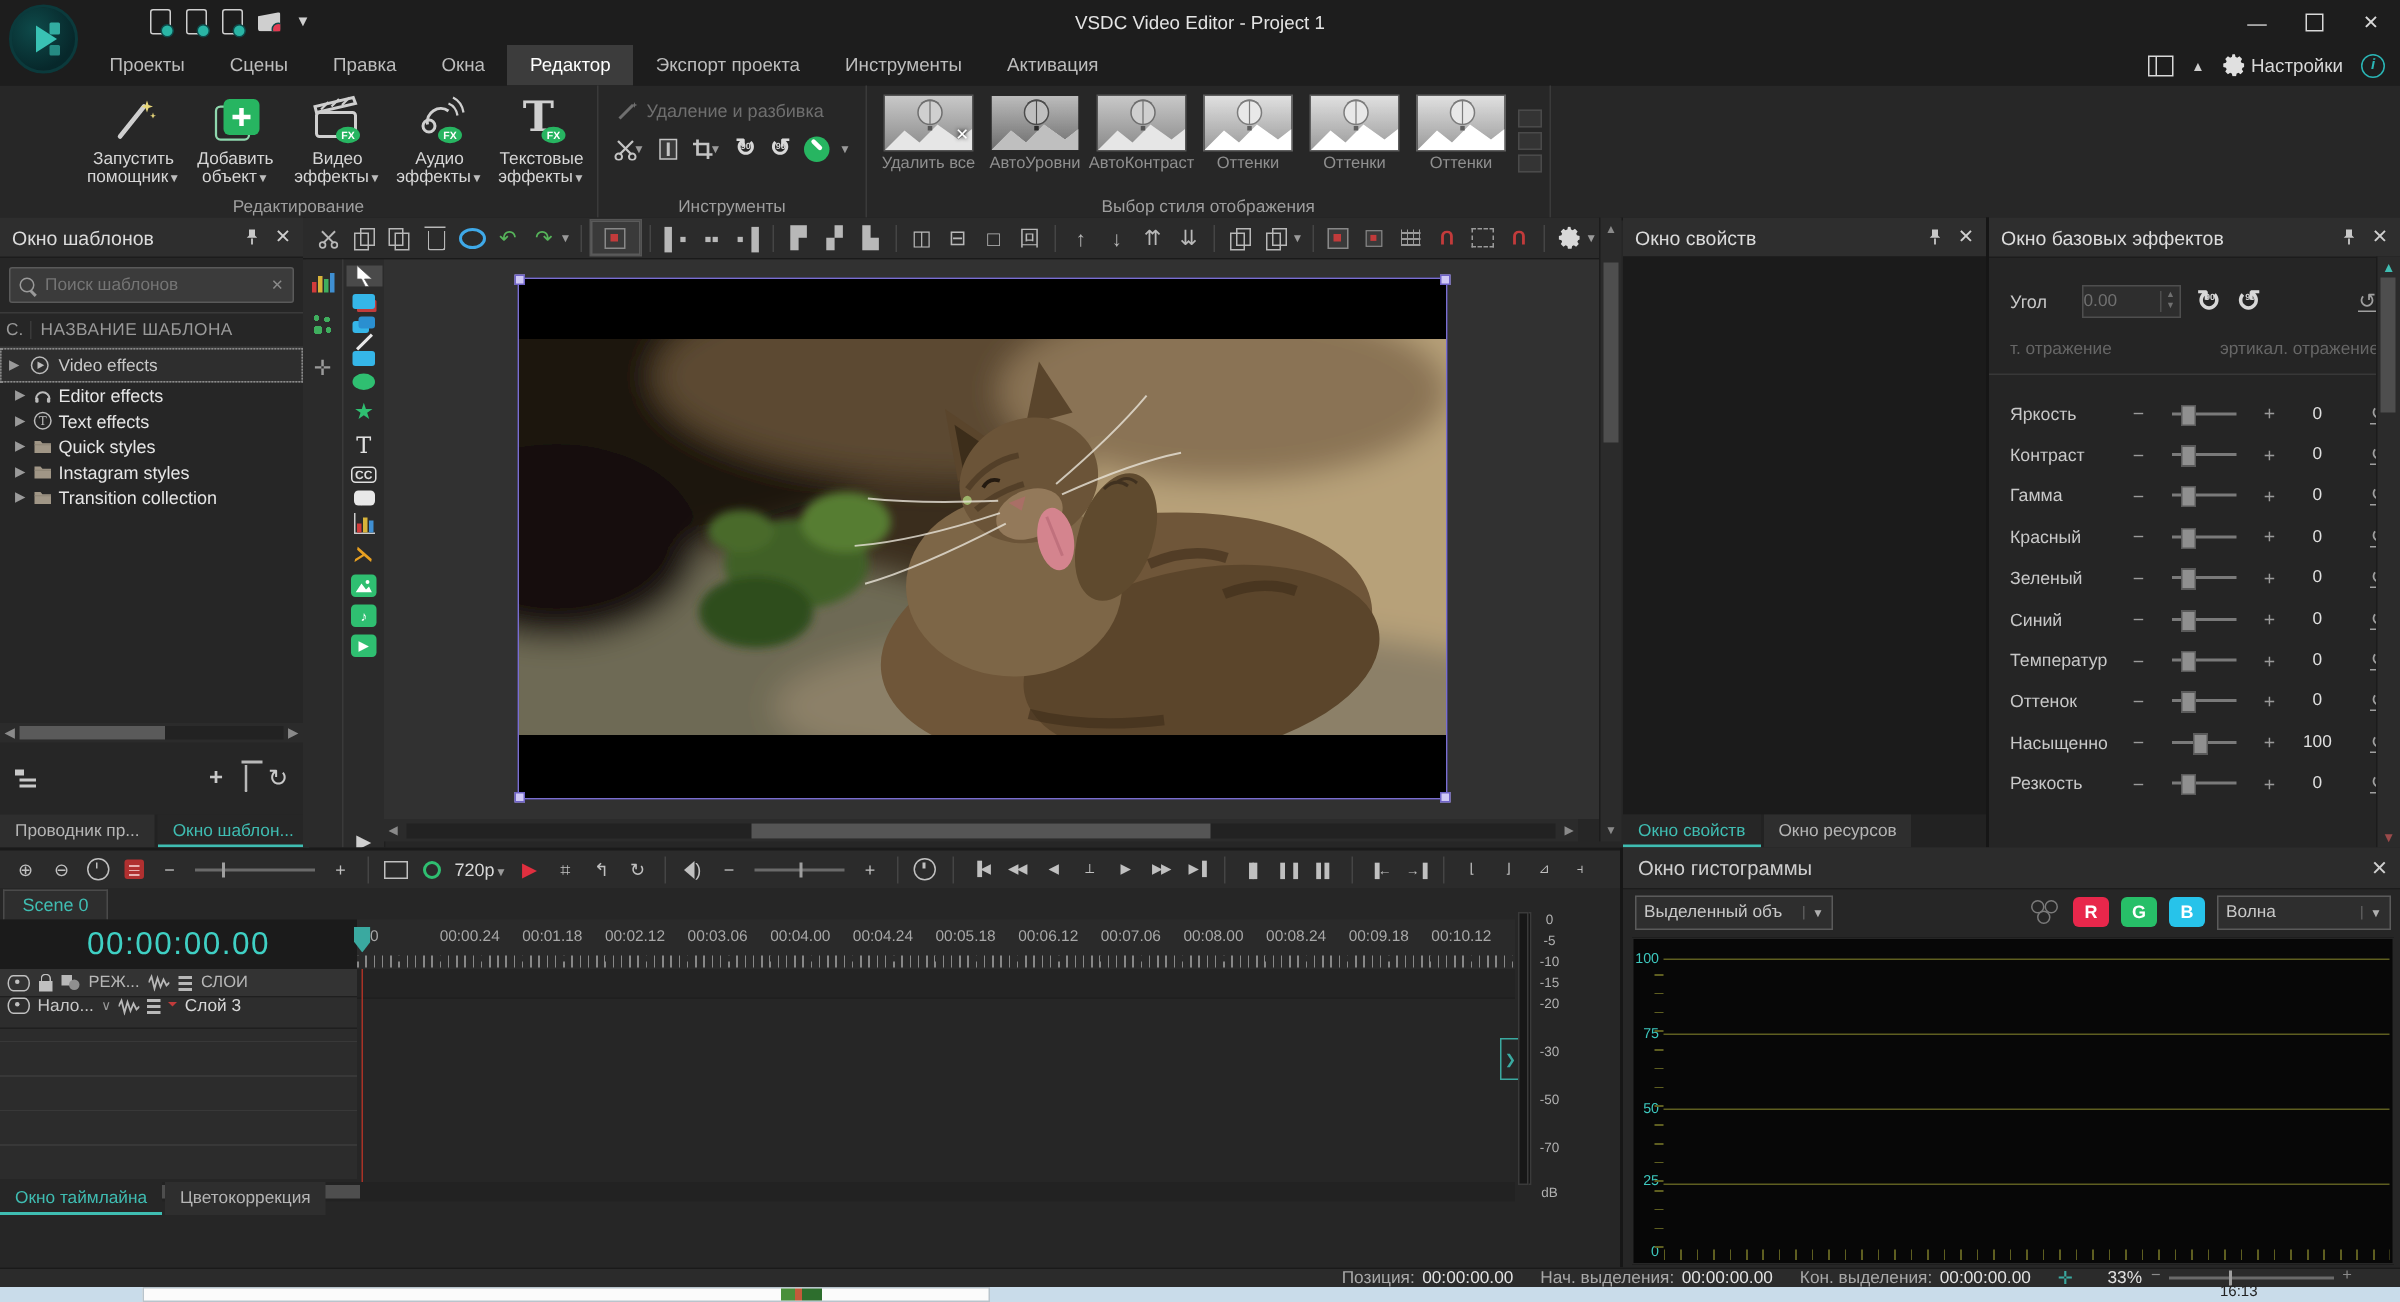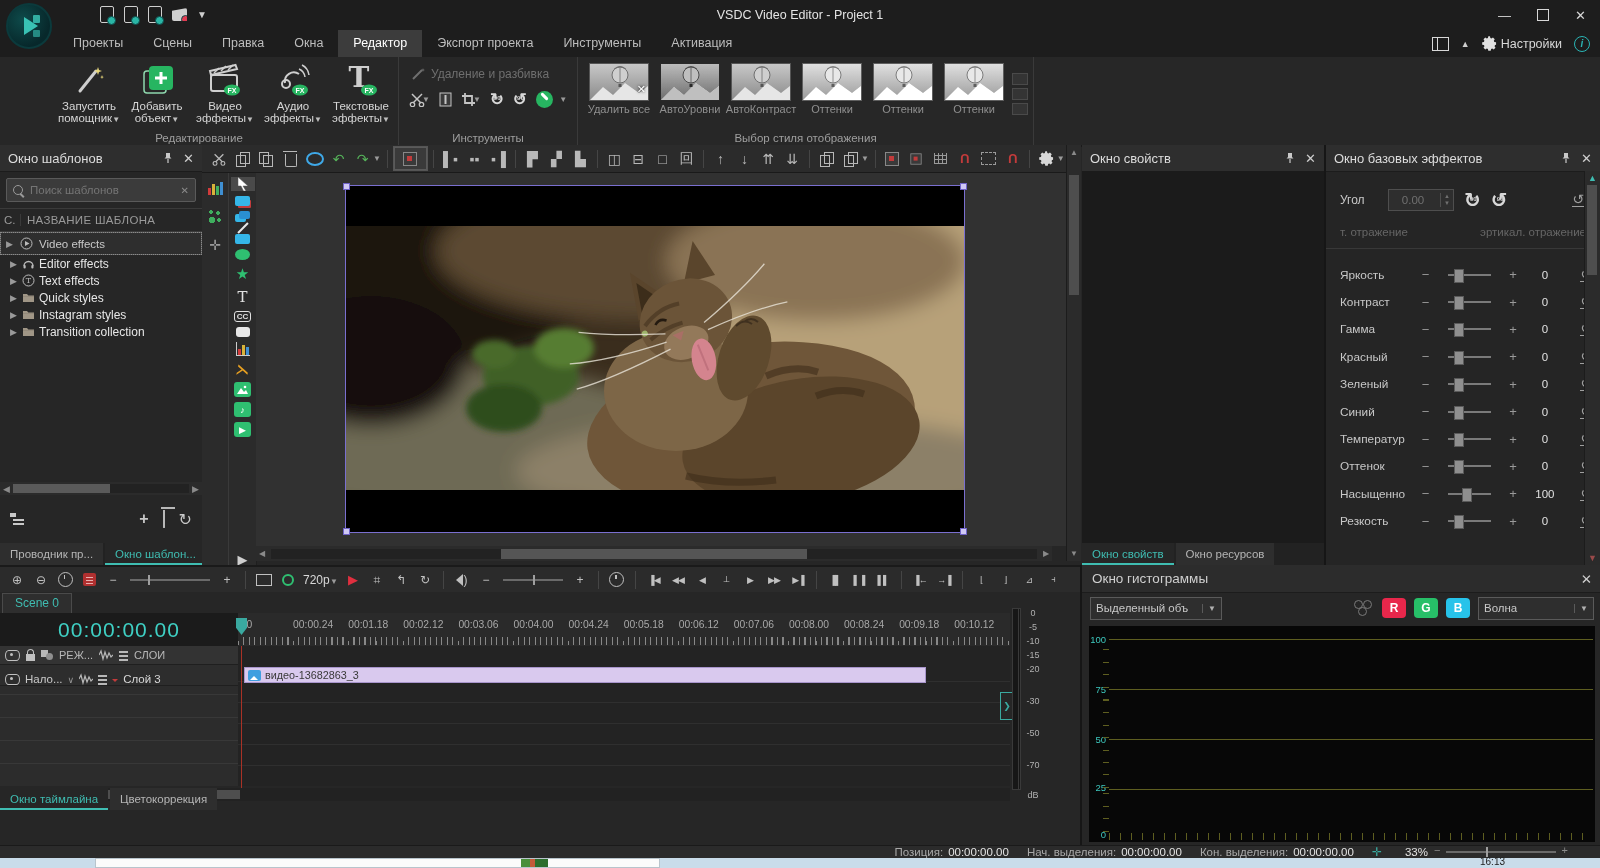--- a/index.html
+++ b/index.html
@@ -150,21 +150,21 @@
   .sarr{color:#8a8a8a;font-size:8px;text-align:center;display:block;}
   
   .props{position:absolute;left:1082px;top:145px;width:242px;height:420px;background:#1e1e1e;border-right:2px solid #161616;}
   .props .body{position:absolute;left:0;top:26px;right:0;bottom:22px;background:#1b1b1b;}
   .effects{position:absolute;left:1326px;top:145px;width:274px;height:420px;background:#252525;}
   .fx-section{display:flex;align-items:center;gap:7px;padding:12px 0 0 14px;color:#e0e0e0;font-size:12.5px;}
   .tri{width:0;height:0;border-left:8px solid #cfcfcf;border-top:8px solid transparent;transform:rotate(45deg);}
   .anglerow{display:flex;align-items:center;gap:10px;padding:16px 0 0 14px;}
   .anglerow .albl{width:38px;color:#c8c8c8;}
   .spin{display:flex;align-items:center;height:20px;background:#2e2e2e;border:1px solid #4e4e4e;width:64px;}
-  .spin .sval{flex:1;text-align:center;color:#707070;padding-right:3px;font-size:11.5px;}
+  .spin .sval{flex:1;text-align:left;color:#707070;padding-right:3px;font-size:11.5px;}
   .spin .sarrs{width:12px;display:flex;flex-direction:column;align-items:center;color:#707070;font-size:6px;line-height:7px;border-left:1px solid #4e4e4e;}
   .fliprow{display:flex;justify-content:space-between;padding:14px 14px 0 14px;color:#666;font-size:11.5px;}
   .fx-sliders{padding:12px 8px 0 14px;border-top:1px solid #383838;margin-top:10px;}
   .fx-row{display:flex;align-items:center;height:27.4px;gap:16px;}
   .fx-label{width:86px;color:#c8c8c8;font-size:11.8px;white-space:nowrap;overflow:hidden;}
   .sl-minus,.sl-plus{color:#9a9a9a;width:12px;text-align:center;font-size:13px;}
   .sl-track{width:56px;height:2px;background:#7a7a7a;position:relative;margin:0 2px;}
   .sl-handle{position:absolute;left:6px;top:-5px;width:8px;height:12px;background:#8f8f8f;border:1px solid #5a5a5a;}
   .sl-handle.h100{left:14px;}
   .fx-val{width:30px;text-align:center;color:#e0e0e0;font-size:11.5px;}
@@ -207,21 +207,21 @@
   .eye-ic{width:13px;height:9px;border:1.2px solid #c0c0c0;border-radius:50% / 100%;position:relative;}
   .eye-ic::after{content:"";position:absolute;left:4px;top:2px;width:3px;height:3px;border-radius:50%;background:#c0c0c0;}
   .lock-ic{width:9px;height:7px;background:#c0c0c0;position:relative;margin-top:5px;}
   .lock-ic::before{content:"";position:absolute;left:1px;top:-5px;width:5px;height:5px;border:1.5px solid #c0c0c0;border-bottom:none;border-radius:4px 4px 0 0;}
   .shapes-ic{width:12px;height:10px;position:relative;}
   .shapes-ic::before{content:"";position:absolute;left:0;top:0;width:7px;height:7px;background:#b8b8b8;}
   .shapes-ic::after{content:"";position:absolute;right:0;bottom:0;width:7px;height:7px;border-radius:50%;background:#8f8f8f;}
   .wave-ic svg{display:block}
   .rows-ic{width:9px;height:11px;background:repeating-linear-gradient(0deg,#b8b8b8 0 2px,transparent 2px 4px);}
   .tl-layerrow{position:absolute;left:0;top:73px;width:238px;height:21px;background:#2d2d2d;border-bottom:1px solid #1f1f1f;
-       display:flex;align-items:flex-end;gap:5px;padding-left:5px;box-sizing:border-box;color:#d8d8d8;font-size:11.5px;}
+       display:flex;align-items:flex-start;gap:5px;padding-left:5px;box-sizing:border-box;color:#d8d8d8;font-size:11.5px;}
   .tl-layerrow .blend{color:#c8c8c8;}
   .tl-layerrow .vee{font-size:9px;color:#9a9a9a;}
   .redtri{width:0;height:0;border:3px solid transparent;border-top-color:#c23b3b;margin-top:3px;}
   .tl-rowsbg{position:absolute;left:0;top:94px;width:238px;height:100px;background:#2c2c2c;
        background-image:repeating-linear-gradient(0deg,transparent 0 22px,#383838 22px 23px);}
   .tl-rowsbg2{position:absolute;left:238px;top:73px;width:772px;height:121px;background:#232323;
        background-image:repeating-linear-gradient(0deg,transparent 0 20px,#2f2f2f 20px 21px);}
   .clip{position:absolute;left:6px;top:2px;width:682px;height:16px;background:#d9c9ee;border:1px solid #a895cc;
        display:flex;align-items:center;gap:4px;padding-left:3px;box-sizing:border-box;}
   .clip .cicon{width:13px;height:11px;background:#3f9fe0;border-radius:2px;position:relative;}
@@ -1084,26 +1084,20 @@
       <span class="wave-ic">
           <svg width="14" height="12" viewBox="0 0 14 12">
             <polyline points="0,6 2,2 4,10 6,3 8,9 10,4 12,8 14,6" fill="none" stroke="#b8b8b8" stroke-width="1.2"></polyline>
           </svg>
         </span>
       <span class="rows-ic"></span>
       <span class="redtri"></span>
       <span>Слой 3</span>
     </div>
     <div class="tl-rowsbg"></div>
-    <div class="tl-rowsbg2">
-      <div class="clip">
-        <span class="cicon"></span>
-        <span>видео-13682863_3</span>
-      </div>
-    </div>
     <div class="playhead"></div>
     <div class="redline"></div>
     <div class="tl-hscroll">
         <span class="tthumb"></span>
       </div>
     <div class="expandbtn">❯</div>
     <div class="dbmeter">
       <span class="groove g1"></span>
         <span class="groove g2"></span>
       <span style="top:0">0</span>

